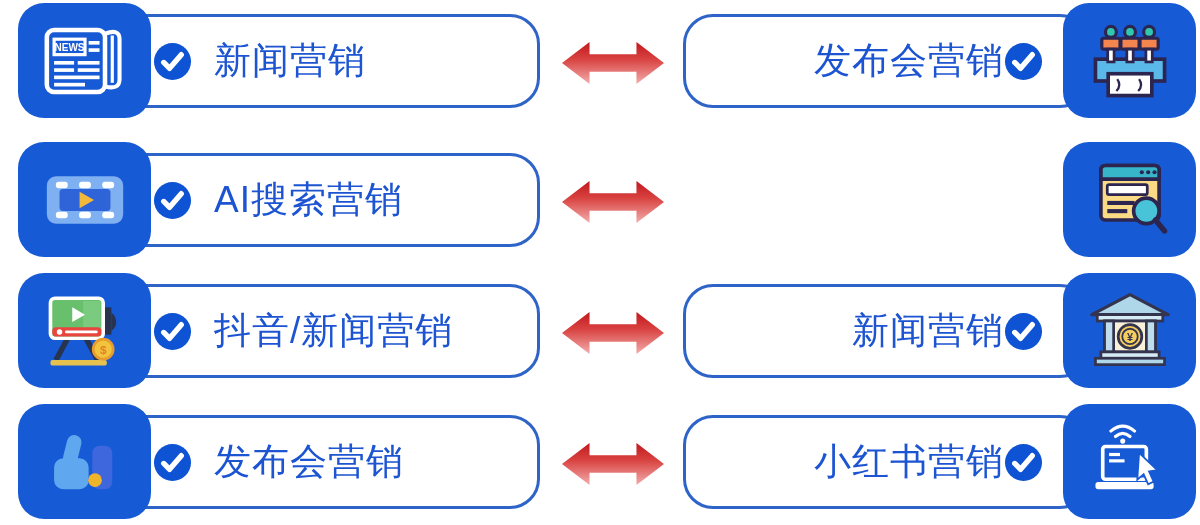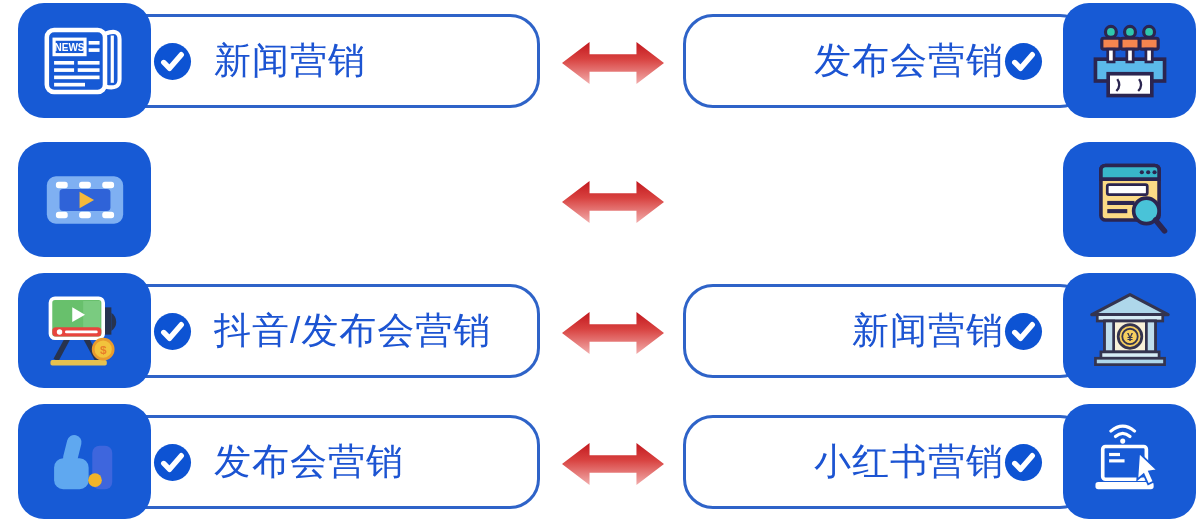--- a/index.html
+++ b/index.html
@@ -92,20 +92,29 @@
         <rect x="16" y="24" width="13" height="7" rx="3" fill="#fff"></rect>
         <rect x="41.5" y="24" width="13" height="7" rx="3" fill="#fff"></rect>
         <rect x="67" y="24" width="13" height="7" rx="3" fill="#fff"></rect>
         <rect x="16" y="57" width="13" height="7" rx="3" fill="#fff"></rect>
         <rect x="41.5" y="57" width="13" height="7" rx="3" fill="#fff"></rect>
         <rect x="67" y="57" width="13" height="7" rx="3" fill="#fff"></rect>
         <rect x="20" y="32" width="56" height="24" rx="4" fill="#2f63d8"></rect>
         <path d="M42 35 v18 l16 -9 z" fill="#f5b93a"></path>
       </svg>
     </div>
+    <div class="pill pill-left">
+      <span class="check">
+        <svg viewBox="0 0 40 40">
+            <circle cx="20" cy="20" r="19" fill="#0d53d3"></circle>
+        <path d="M11 21 l6 6 l12 -14" stroke="#fff" stroke-width="5.5" fill="none" stroke-linecap="round" stroke-linejoin="round"></path>
+          </svg>
+      </span>
+      <span class="label">AI搜索营销</span>
+    </div>
     <div class="arrow"></div>
     <div class="tile tile-right">
       <svg viewBox="0 0 96 88">
         <rect x="16" y="6" width="64" height="60" rx="5" fill="#fbda85" stroke="#2b2550" stroke-width="4"></rect>
         <path d="M16 11 q0 -5 5 -5 h54 q5 0 5 5 v10 H16 z" fill="#38b6c9" stroke="#2b2550" stroke-width="4"></path>
         <circle cx="61" cy="13.5" r="2.3" fill="#2b2550"></circle>
         <circle cx="68" cy="13.5" r="2.3" fill="#2b2550"></circle>
         <circle cx="75" cy="13.5" r="2.3" fill="#2b2550"></circle>
         <rect x="23" y="27" width="44" height="11" rx="2" fill="#fff" stroke="#2b2550" stroke-width="3"></rect>
         <rect x="23" y="45" width="30" height="4.5" fill="#2b2550"></rect>
@@ -134,21 +143,21 @@
         <text x="68" y="69" font-size="13" font-weight="bold" fill="#e87e2a" text-anchor="middle">$</text>
       </svg>
     </div>
     <div class="pill pill-left">
       <span class="check">
         <svg viewBox="0 0 40 40">
             <circle cx="20" cy="20" r="19" fill="#0d53d3"></circle>
         <path d="M11 21 l6 6 l12 -14" stroke="#fff" stroke-width="5.5" fill="none" stroke-linecap="round" stroke-linejoin="round"></path>
           </svg>
       </span>
-      <span class="label">抖音/发布会营销</span>
+      <span class="label">抖音/新闻营销</span>
     </div>
     <div class="arrow"></div>
     <div class="pill pill-right">
       <span class="label">新闻营销</span>
       <span class="check">
         <svg viewBox="0 0 40 40">
             <circle cx="20" cy="20" r="19" fill="#0d53d3"></circle>
         <path d="M11 21 l6 6 l12 -14" stroke="#fff" stroke-width="5.5" fill="none" stroke-linecap="round" stroke-linejoin="round"></path>
           </svg>
       </span>

